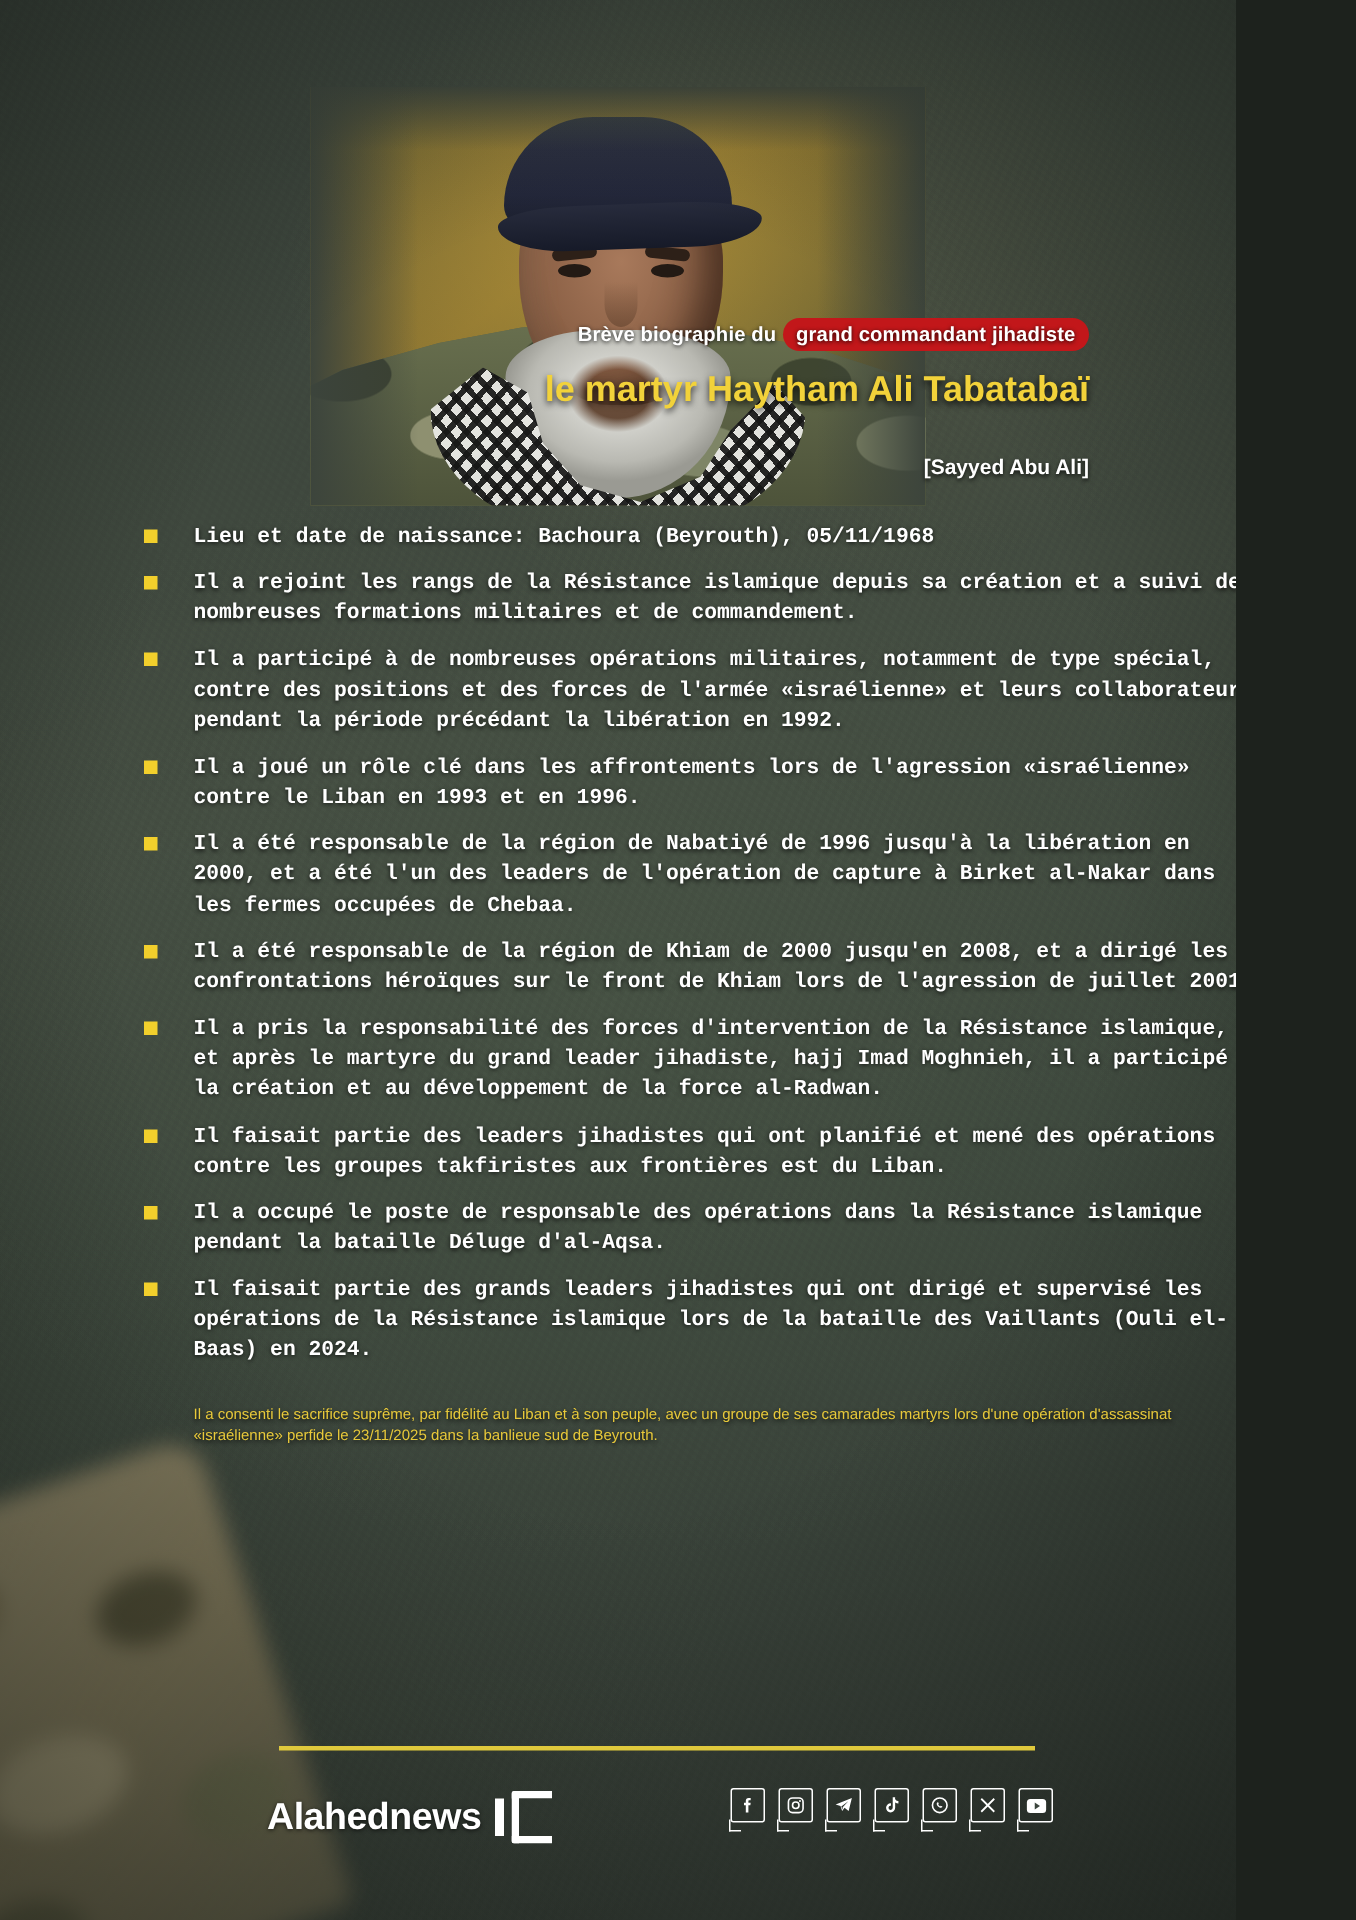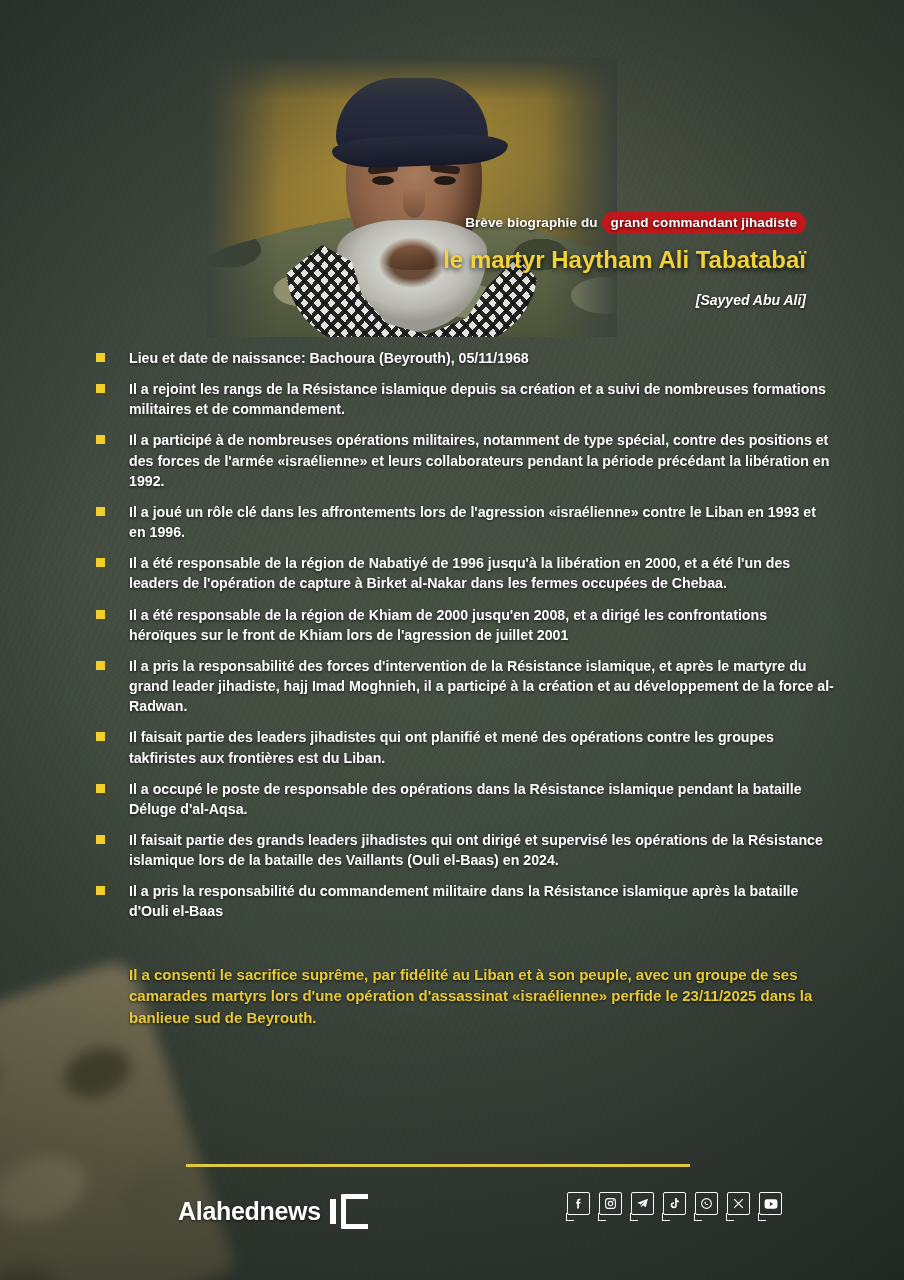--- a/index.html
+++ b/index.html
@@ -3,21 +3,21 @@
 <meta charset="utf-8">
 <title>Alahednews — Biographie</title>
 <style>
   html, body {
     margin: 0;
     padding: 0;
     background: #1d221d;
   }
   .poster {
     position: relative;
-    width: 904px;
+    width: 824px;
     height: 1280px;
     overflow: hidden;
     font-family: "Liberation Sans", sans-serif;
     background-color: #3b443c;
     background-image:
       radial-gradient(ellipse 460px 320px at 62% 14%, rgba(120,120,80,0.22), rgba(0,0,0,0) 70%),
       radial-gradient(ellipse 700px 520px at 50% 52%, rgba(86,102,80,0.30), rgba(0,0,0,0) 72%),
       radial-gradient(ellipse 520px 420px at 12% 86%, rgba(60,68,58,0.45), rgba(0,0,0,0) 75%),
       linear-gradient(165deg, #39413a 0%, #424b40 38%, #3c463c 62%, #343b35 100%);
   }
@@ -245,26 +245,25 @@
   }
   .title {
     margin-top: 12px;
     color: #f2d23a;
     font-size: 24px;
     font-weight: bold;
     white-space: nowrap;
     text-shadow: 0 2px 5px rgba(0,0,0,0.8);
   }
   .subtitle {
-    margin-top: 18px;
+    margin-top: 29px;
     color: #ffffff;
     font-size: 14px;
     font-weight: bold;
     text-shadow: 0 1px 3px rgba(0,0,0,0.8);
-    font-style: italic;
   }
 
   
   .bio {
     position: absolute;
     left: 96px;
     top: 348px;
     width: 740px;
     z-index: 4;
   }
@@ -280,27 +279,28 @@
     background: #f2cf2c;
     margin-top: 5px;
     margin-right: 24px;
   }
   .bullet .btext {
     color: #ffffff;
     font-size: 14.2px;
     font-weight: bold;
     line-height: 1.42;
     text-shadow: 0 1px 3px rgba(0,0,0,0.75);
+    font-family: Liberation Mono, monospace;
   }
   .closing {
-    margin-top: 42px;
+    margin-top: 26px;
     margin-left: 33px;
     color: #e8c93a;
-    font-size: 15px;
-    font-weight: bold;
+    font-size: 10px;
+    font-weight: normal;
     line-height: 1.45;
     width: 700px;
     text-shadow: 0 1px 3px rgba(0,0,0,0.75);
   }
 
   
   .rule {
     position: absolute;
     left: 186px;
     top: 1164px;
@@ -454,24 +454,20 @@
       <span class="btext">Il faisait partie des leaders jihadistes qui ont planifié et mené des opérations contre les groupes takfiristes aux frontières est du Liban.</span>
     </div>
     <div class="bullet">
       <span class="marker"></span>
       <span class="btext">Il a occupé le poste de responsable des opérations dans la Résistance islamique pendant la bataille Déluge d'al-Aqsa.</span>
     </div>
     <div class="bullet">
       <span class="marker"></span>
       <span class="btext">Il faisait partie des grands leaders jihadistes qui ont dirigé et supervisé les opérations de la Résistance islamique lors de la bataille des Vaillants (Ouli el-Baas) en 2024.</span>
     </div>
-    <div class="bullet">
-      <span class="marker"></span>
-      <span class="btext">Il a pris la responsabilité du commandement militaire dans la Résistance islamique après la bataille d'Ouli el-Baas</span>
-    </div>
 
     <div class="closing">Il a consenti le sacrifice suprême, par fidélité au Liban et à son peuple, avec un groupe de ses camarades martyrs lors d'une opération d'assassinat «israélienne» perfide le 23/11/2025 dans la banlieue sud de Beyrouth.</div>
   </div>
 
   <div class="rule"></div>
 
   <div class="footer">
     <div class="logo">
       <span class="logo-text">Alahednews</span>
       <span class="logo-mark">

